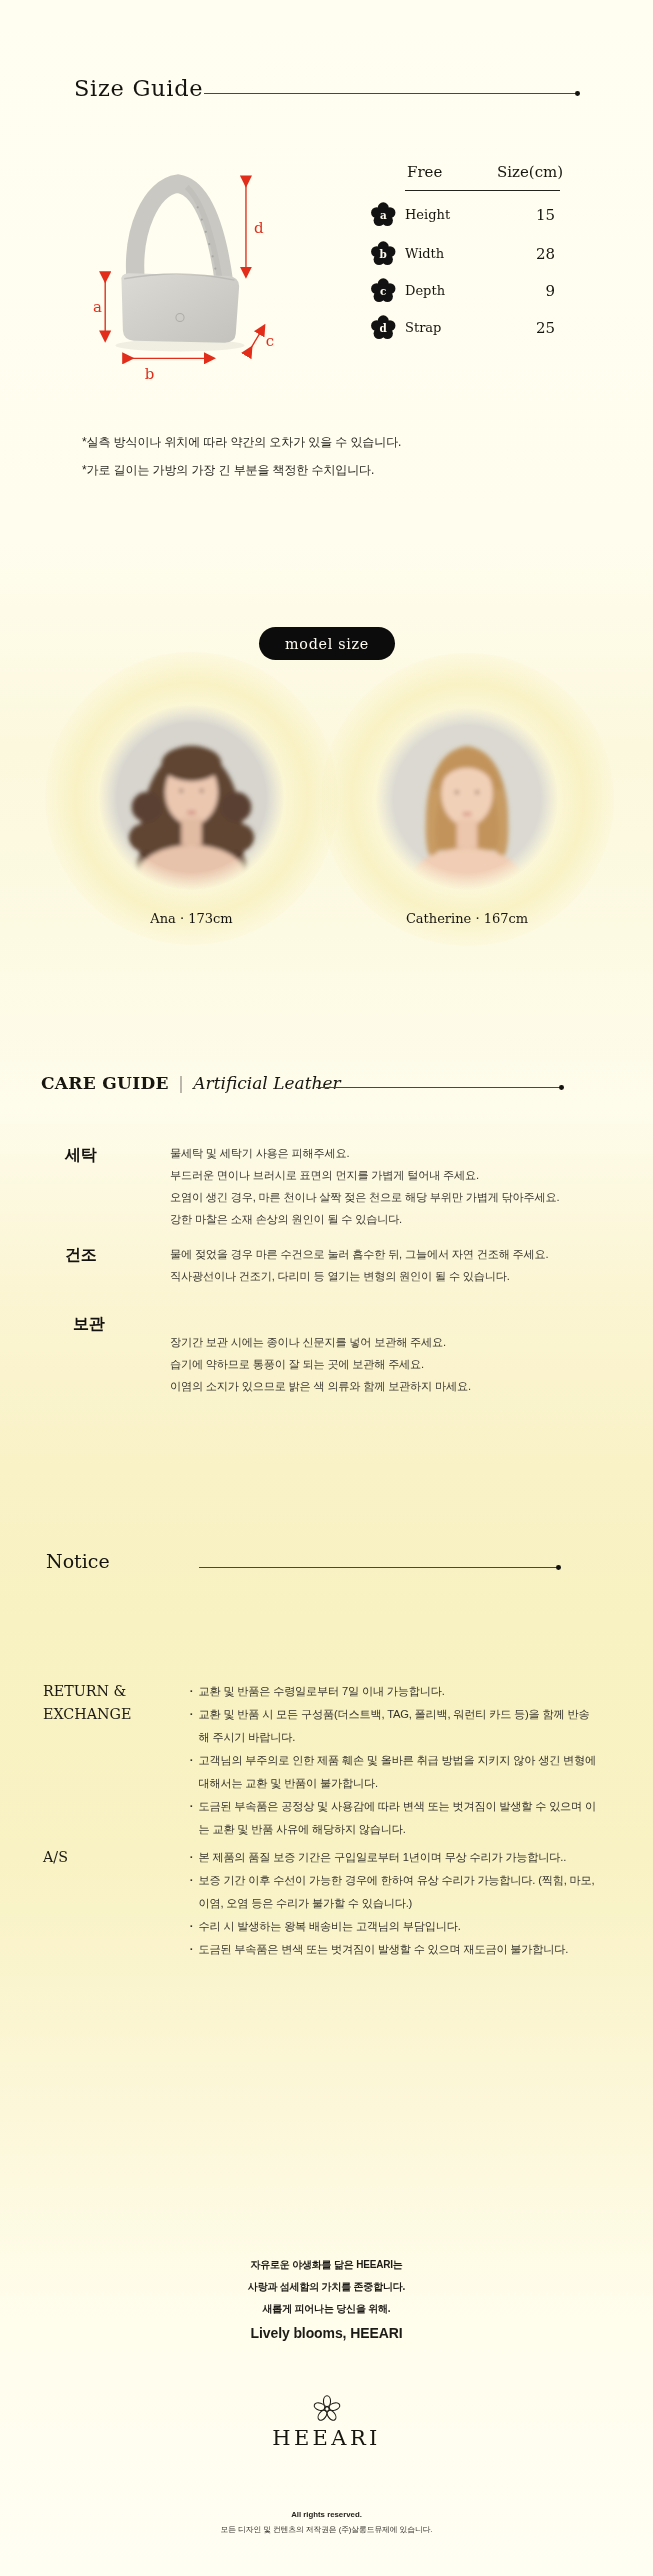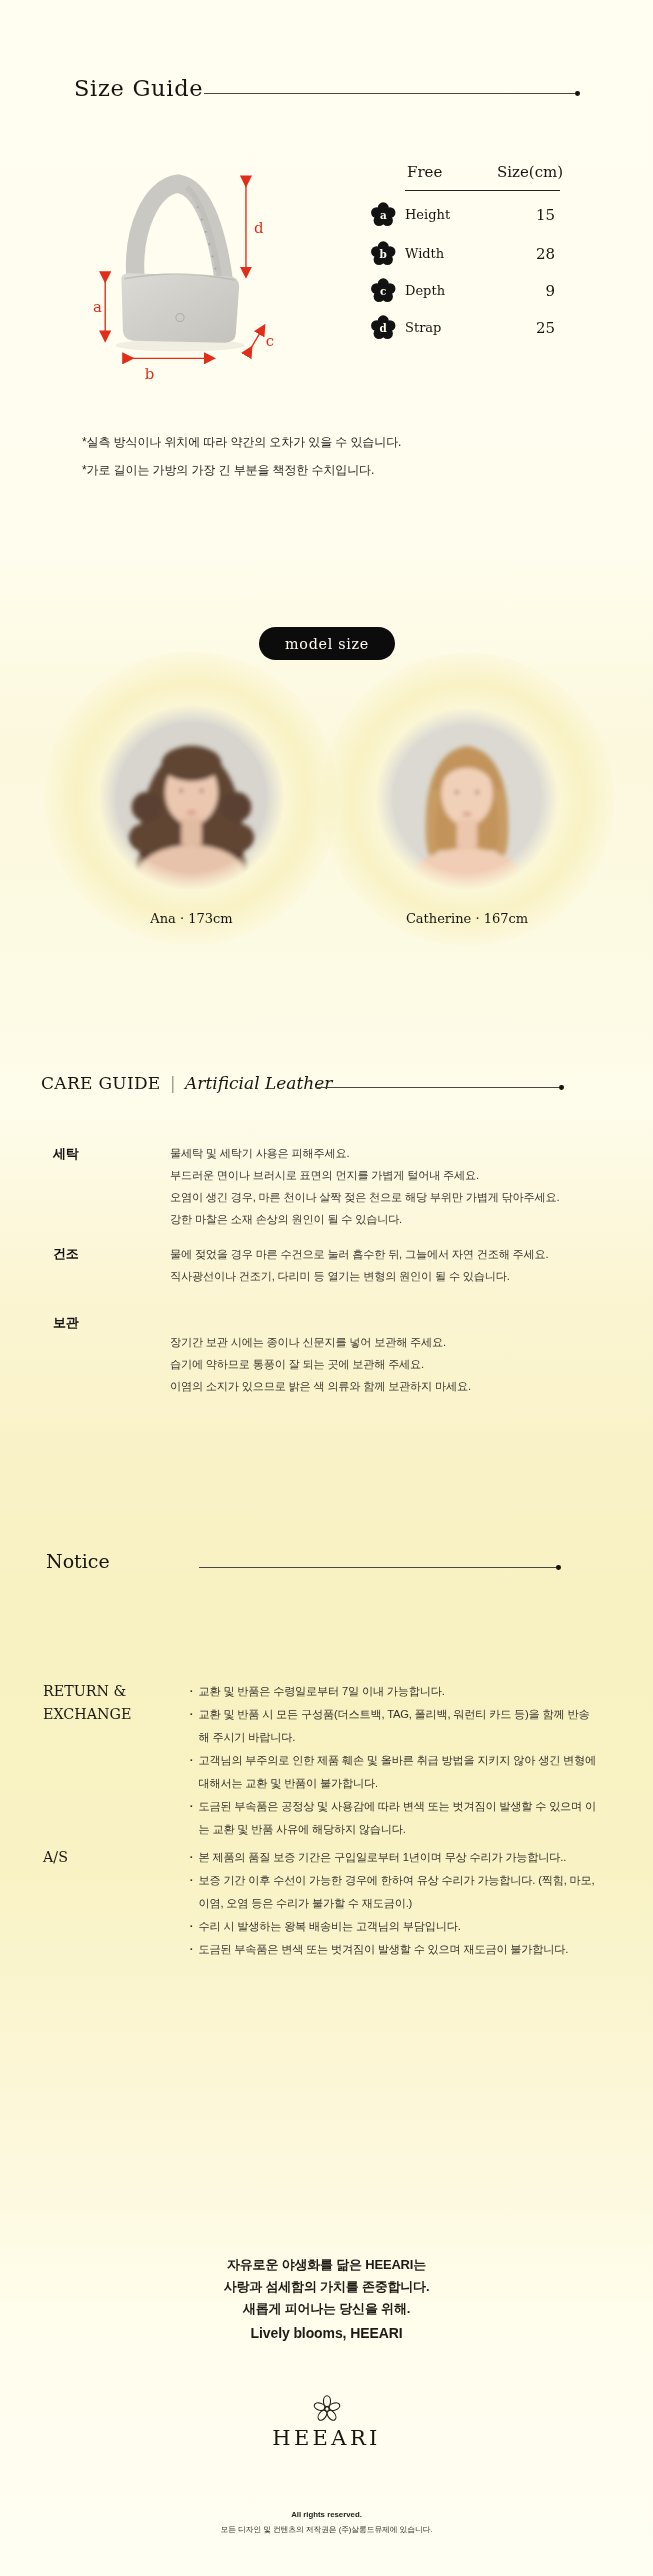--- a/index.html
+++ b/index.html
@@ -28,35 +28,35 @@
     font-family:"DejaVu Serif", serif;font-size:14.3px;letter-spacing:0.7px;}
   
   .halo{position:absolute;width:293px;height:293px;border-radius:50%;
     background:radial-gradient(circle, rgba(249,242,198,0) 36%, rgba(248,240,190,0.8) 56%, rgba(249,242,198,0) 74%);}
   .photo{position:absolute;border-radius:50%;overflow:hidden;
     -webkit-mask-image:radial-gradient(circle,#000 57%,transparent 71%);
     mask-image:radial-gradient(circle,#000 57%,transparent 71%);}
   .caption{position:absolute;text-align:center;font-family:"DejaVu Serif", serif;font-size:13px;color:#16140f;}
   
   .cg-head{position:absolute;left:41px;top:1073px;display:flex;align-items:baseline;}
-  .cg-title{font-family:"DejaVu Serif", serif;font-size:17px;color:#17150f;letter-spacing:0.3px;}
+  .cg-title{font-family:"DejaVu Serif", serif;font-size:17px;color:#17150f;letter-spacing:0.3px;font-weight:bold;}
   .cg-div{font-family:"DejaVu Serif", serif;font-size:16.3px;color:#9a968c;margin:0 9.5px;}
   .cg-sub{font-family:"DejaVu Serif", serif;font-style:italic;font-size:17px;color:#17150f;}
-  .care-label{position:absolute;left:53px;font-size:13px;font-weight:bold;color:#141210;letter-spacing:-0.3px;}
+  .care-label{position:absolute;left:65px;font-size:16px;font-weight:bold;color:#141210;letter-spacing:-0.3px;}
   .care-lines{position:absolute;left:170px;width:449px;}
   .care-line{font-size:11.2px;line-height:22px;color:#38362f;letter-spacing:-0.2px;}
   
   .notice-title{position:absolute;left:46px;top:1550px;font-family:"DejaVu Serif", serif;font-size:19px;color:#15130f;}
   .blk-label{position:absolute;left:43px;font-family:"DejaVu Serif", serif;font-size:14.3px;color:#1b1913;line-height:23px;}
   .bullets{position:absolute;left:189px;width:411px;list-style:none;margin:0;padding:0;}
   .bullets li{position:relative;padding-left:9.5px;font-size:11.2px;line-height:23px;color:#32302a;letter-spacing:-0.2px;}
   .bullets li::before{content:"\00B7";position:absolute;left:0.7px;top:0;font-weight:bold;color:#32302a;}
   
   .closing{position:absolute;left:0;top:2254px;width:653px;text-align:center;color:#1d1b16;}
-  .closing .cl{font-size:13px;font-weight:600;line-height:22px;letter-spacing:-0.2px;}
+  .closing .cl{font-size:10px;font-weight:600;line-height:22px;letter-spacing:-0.2px;}
   .closing .tg{font-size:14px;font-weight:bold;margin-top:5.4px;letter-spacing:-0.1px;}
   .brandmark{position:absolute;left:0;top:2426px;width:653px;text-align:center;
     font-family:"DejaVu Serif", serif;font-size:21px;letter-spacing:3.4px;color:#17150f;}
   .flower-logo{position:absolute;left:312px;top:2394px;width:30px;height:30px;}
   .footer-rights{position:absolute;left:0;top:2510px;width:653px;text-align:center;font-size:7.8px;font-weight:bold;color:#24221c;}
   .footer-copy{position:absolute;left:0;top:2524px;width:653px;text-align:center;font-size:7.8px;color:#34322c;letter-spacing:-0.1px;}
 </style>
 </head>
 <body>
 
@@ -251,21 +251,21 @@
     <div class="care-line">오염이 생긴 경우, 마른 천이나 살짝 젖은 천으로 해당 부위만 가볍게 닦아주세요.</div>
     <div class="care-line">강한 마찰은 소재 손상의 원인이 될 수 있습니다.</div>
   </div>
 
   <div class="care-label" style="top:1245px;">건조</div>
   <div class="care-lines" style="top:1243px;">
     <div class="care-line">물에 젖었을 경우 마른 수건으로 눌러 흡수한 뒤, 그늘에서 자연 건조해 주세요.</div>
     <div class="care-line">직사광선이나 건조기, 다리미 등 열기는 변형의 원인이 될 수 있습니다.</div>
   </div>
 
-  <div class="care-label" style="top:1314px;">보관</div>
+  <div class="care-label" style="top:1314px;margin-left:8px;">보관</div>
   <div class="care-lines" style="top:1311px;margin-top:20px;">
     <div class="care-line">장기간 보관 시에는 종이나 신문지를 넣어 보관해 주세요.</div>
     <div class="care-line">습기에 약하므로 통풍이 잘 되는 곳에 보관해 주세요.</div>
     <div class="care-line">이염의 소지가 있으므로 밝은 색 의류와 함께 보관하지 마세요.</div>
   </div>
 
   <div class="notice-title">Notice</div>
   <div class="rule" style="left:199px;top:1567px;width:359px;"></div>
 
   <div class="blk-label" style="top:1680px;">
@@ -275,21 +275,21 @@
   <ul class="bullets" style="top:1680px;">
     <li>교환 및 반품은 수령일로부터 7일 이내 가능합니다.</li>
     <li>교환 및 반품 시 모든 구성품(더스트백, TAG, 폴리백, 워런티 카드 등)을 함께 반송해 주시기 바랍니다.</li>
     <li>고객님의 부주의로 인한 제품 훼손 및 올바른 취급 방법을 지키지 않아 생긴 변형에 대해서는 교환 및 반품이 불가합니다.</li>
     <li>도금된 부속품은 공정상 및 사용감에 따라 변색 또는 벗겨짐이 발생할 수 있으며 이는 교환 및 반품 사유에 해당하지 않습니다.</li>
   </ul>
 
   <div class="blk-label" style="top:1846px;">A/S</div>
   <ul class="bullets" style="top:1846px;">
     <li>본 제품의 품질 보증 기간은 구입일로부터 1년이며 무상 수리가 가능합니다..</li>
-    <li>보증 기간 이후 수선이 가능한 경우에 한하여 유상 수리가 가능합니다. (찍힘, 마모, 이염, 오염 등은 수리가 불가할 수 재도금이.)</li>
+    <li>보증 기간 이후 수선이 가능한 경우에 한하여 유상 수리가 가능합니다. (찍힘, 마모, 이염, 오염 등은 수리가 불가할 수 있습니다.)</li>
     <li>수리 시 발생하는 왕복 배송비는 고객님의 부담입니다.</li>
     <li>도금된 부속품은 변색 또는 벗겨짐이 발생할 수 있으며 재도금이 불가합니다.</li>
   </ul>
 
   <div class="closing">
     <div class="cl">자유로운 야생화를 닮은 HEEARI는</div>
     <div class="cl">사랑과 섬세함의 가치를 존중합니다.</div>
     <div class="cl">새롭게 피어나는 당신을 위해.</div>
     <div class="tg">Lively blooms, HEEARI</div>
   </div>

